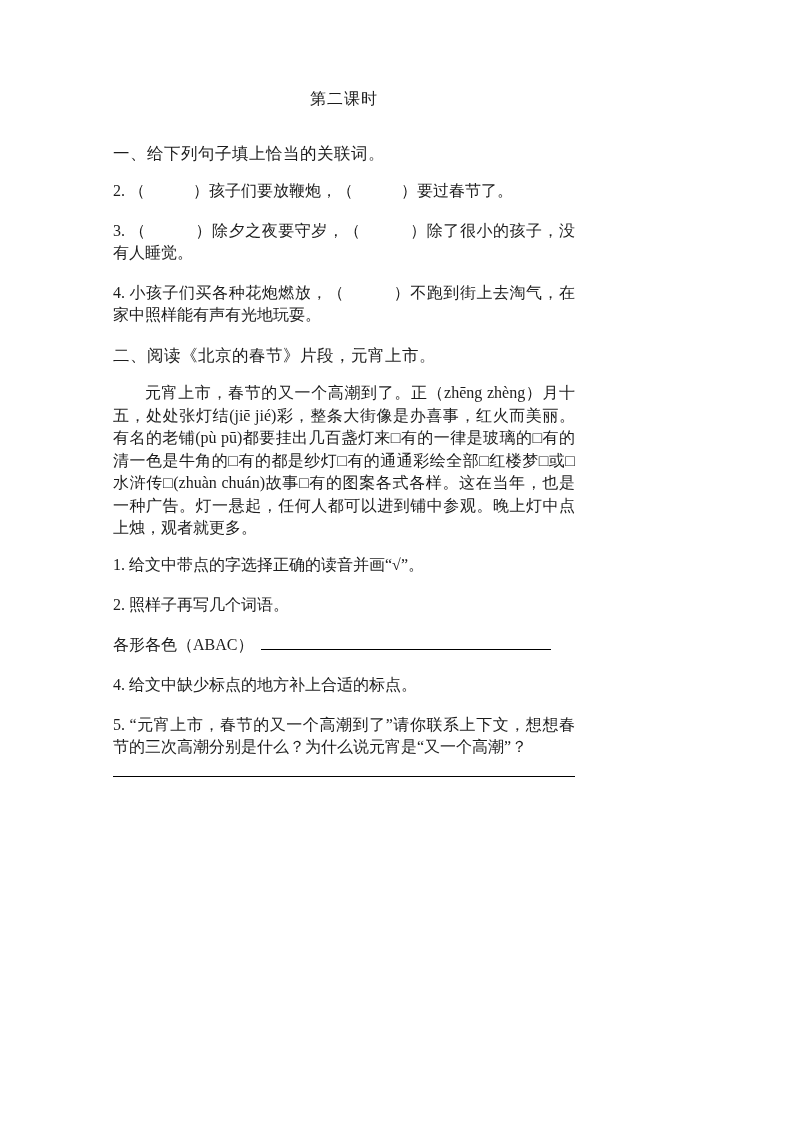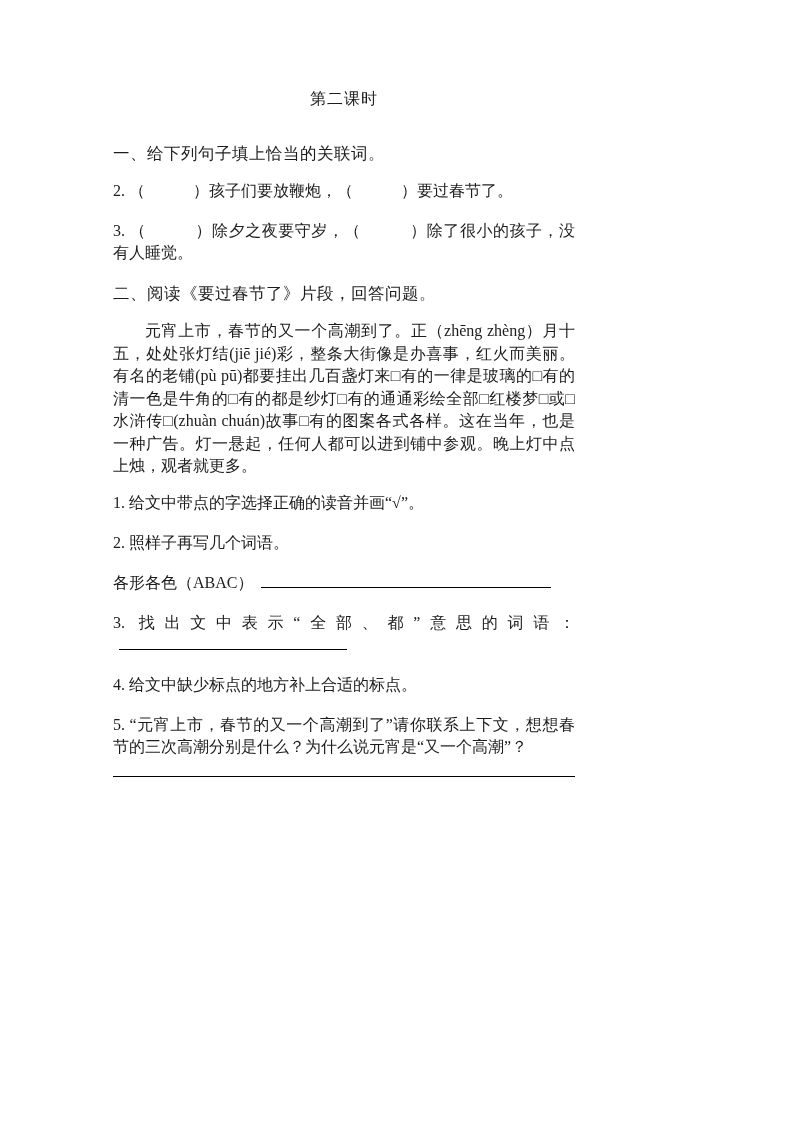--- a/index.html
+++ b/index.html
@@ -61,36 +61,34 @@
 <body>
 
 <div class="page">
 
   <div class="title">第二课时</div>
 
   <div class="heading">一、给下列句子填上恰当的关联词。</div>
 
   <p class="item">2. （　　　）孩子们要放鞭炮，（　　　）要过春节了。</p>
   <p class="item">3. （　　　）除夕之夜要守岁，（　　　）除了很小的孩子，没有人睡觉。</p>
+  <p class="item">4.  小孩子们买各种花炮燃放，（　　　）不跑到街上去淘气，在家中照样能有声有光地玩耍。</p>
 
-  <div class="heading sect2">二、阅读《要过春节了》片段，回答问题。</div>
+  <div class="heading sect2">二、阅读《北京的春节》片段，元宵上市。</div>
 
   <p class="passage">元宵上市，春节的又一个高潮到了。正（zhēng zhèng）月十五，处处张灯结(jiē jié)彩，整条大街像是办喜事，红火而美丽。有名的老铺(pù pū)都要挂出几百盏灯来□有的一律是玻璃的□有的清一色是牛角的□有的都是纱灯□有的通通彩绘全部□红楼梦□或□水浒传□(zhuàn chuán)故事□有的图案各式各样。这在当年，也是一种广告。灯一悬起，任何人都可以进到铺中参观。晚上灯中点上烛，观者就更多。</p>
 
   <p class="item">1. 给文中带点的字选择正确的读音并画“√”。</p>
 
   <p class="item">2. 照样子再写几个词语。</p>
 
   <p class="item">
     <span>各形各色（ABAC）</span><span class="blank w290"></span>
   </p>
 
-  <p class="item">
-    <span>3. 找出文中表示“全部、都”意思的词语：</span><span class="blank w228"></span>
-  </p>
 
   <p class="item">4. 给文中缺少标点的地方补上合适的标点。</p>
 
   <p class="item">5. “元宵上市，春节的又一个高潮到了”请你联系上下文，想想春节的三次高潮分别是什么？为什么说元宵是“又一个高潮”？</p>
 
   <div class="answer-line"></div>
 
 
 </div>
 

